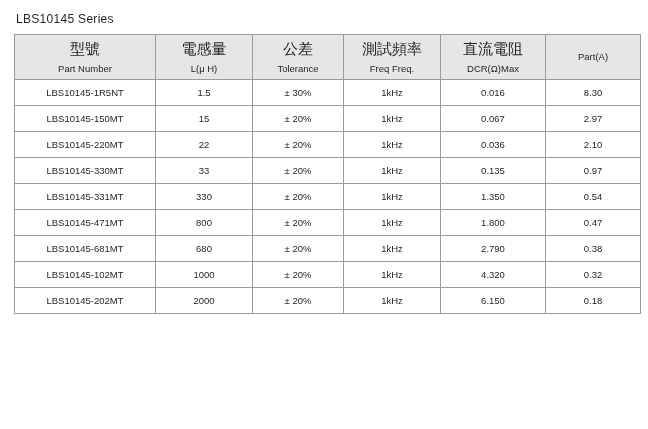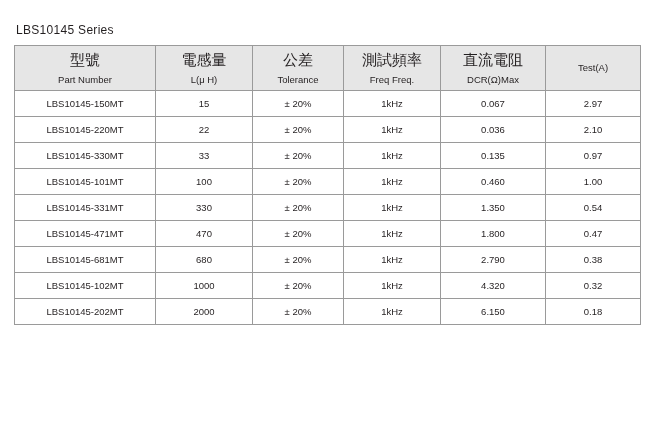--- a/index.html
+++ b/index.html
@@ -18,21 +18,21 @@
     position: relative;
     width: 648px;
     height: 429px;
     box-sizing: border-box;
     padding: 10px 14px 0 14px;
   }
   .series-title {
     font-size: 12px;
     color: #231f20;
     letter-spacing: 0.3px;
-    margin: 13px 0 8px 2px;
+    margin: 2px 0 8px 2px;
     white-space: nowrap;
   }
   table.spec {
     border-collapse: collapse;
     width: 620px;
     table-layout: fixed;
     background: #ffffff;
   }
   table.spec th,
   table.spec td {
@@ -92,25 +92,33 @@
         </th>
         <th style="width:96px">
           <span class="hdr-cn">測試頻率</span>
           <span class="hdr-en">Freq Freq.</span>
         </th>
         <th style="width:104px">
           <span class="hdr-cn">直流電阻</span>
           <span class="hdr-en">DCR(Ω)Max</span>
         </th>
         <th style="width:94px">
-          <span class="hdr-en">Test(A)</span>
+          <span class="hdr-en">Part(A)</span>
         </th>
       </tr>
     </thead>
     <tbody id="table-body">
+        <tr>
+          <td class="partnum">LBS10145-1R5NT</td>
+          <td>1.5</td>
+          <td>± 30%</td>
+          <td>1kHz</td>
+          <td>0.016</td>
+          <td>8.30</td>
+        </tr>
         <tr>
           <td class="partnum">LBS10145-150MT</td>
           <td>15</td>
           <td>± 20%</td>
           <td>1kHz</td>
           <td>0.067</td>
           <td>2.97</td>
         </tr>
         <tr>
           <td class="partnum">LBS10145-220MT</td>
@@ -122,38 +130,30 @@
         </tr>
         <tr>
           <td class="partnum">LBS10145-330MT</td>
           <td>33</td>
           <td>± 20%</td>
           <td>1kHz</td>
           <td>0.135</td>
           <td>0.97</td>
         </tr>
         <tr>
-          <td class="partnum">LBS10145-101MT</td>
-          <td>100</td>
-          <td>± 20%</td>
-          <td>1kHz</td>
-          <td>0.460</td>
-          <td>1.00</td>
-        </tr>
-        <tr>
           <td class="partnum">LBS10145-331MT</td>
           <td>330</td>
           <td>± 20%</td>
           <td>1kHz</td>
           <td>1.350</td>
           <td>0.54</td>
         </tr>
         <tr>
           <td class="partnum">LBS10145-471MT</td>
-          <td>470</td>
+          <td>800</td>
           <td>± 20%</td>
           <td>1kHz</td>
           <td>1.800</td>
           <td>0.47</td>
         </tr>
         <tr>
           <td class="partnum">LBS10145-681MT</td>
           <td>680</td>
           <td>± 20%</td>
           <td>1kHz</td>

